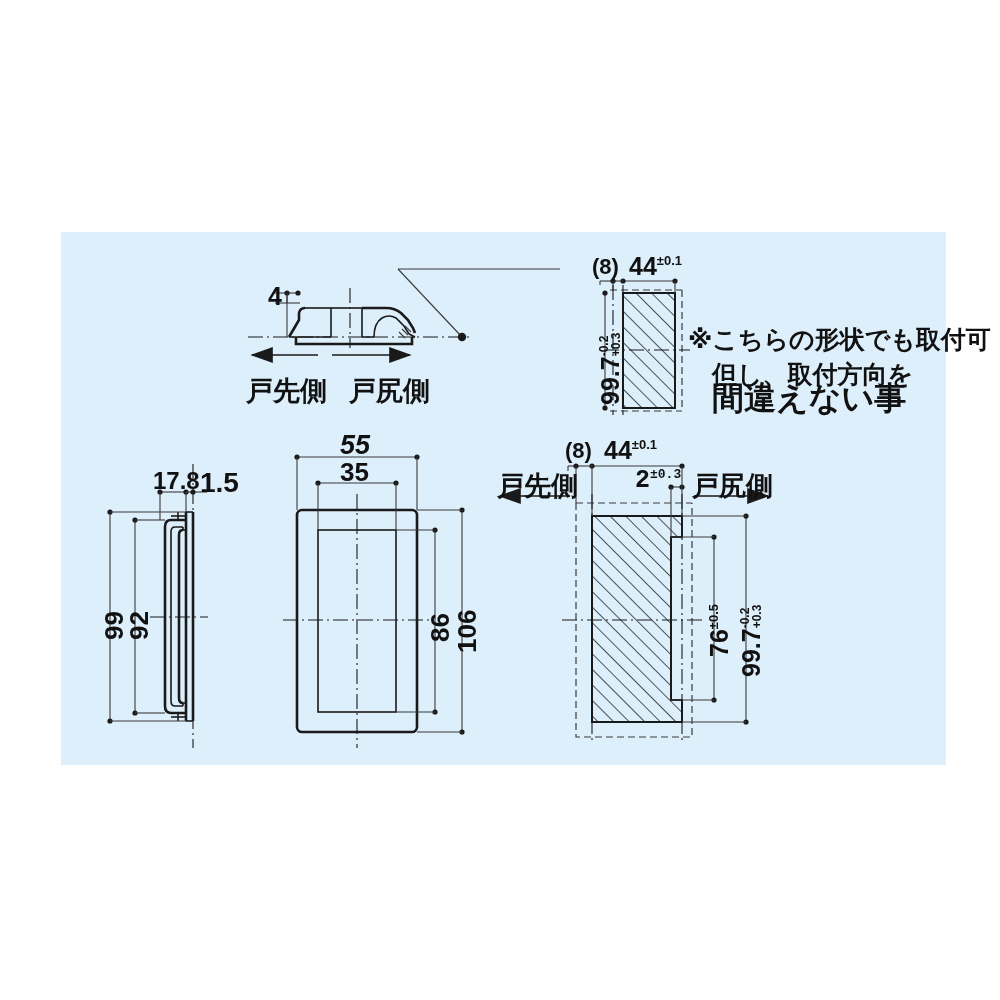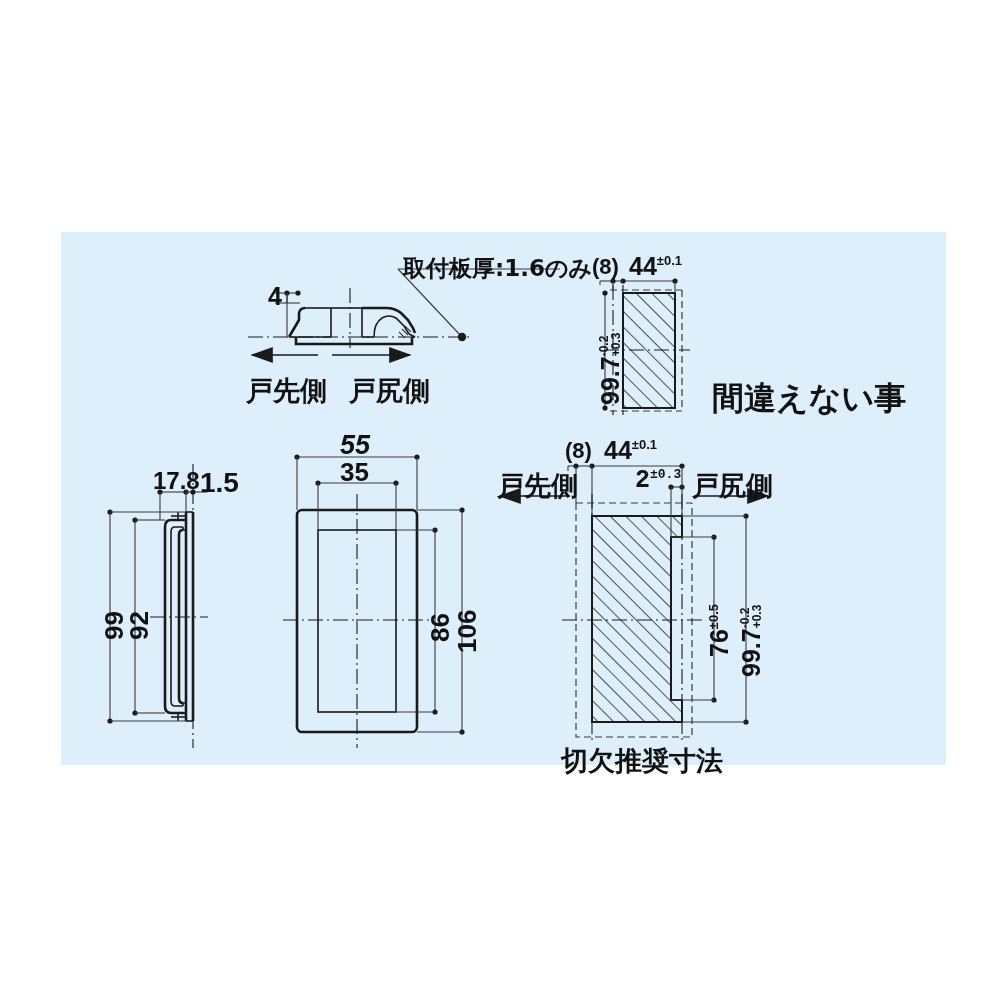--- a/index.html
+++ b/index.html
@@ -249,36 +249,37 @@
       <path class="dim" d="M682 516 L746 516"></path>
       <path class="dim" d="M682 722 L746 722"></path>
 
       <path class="ln" d="M500 496 L570 496" marker-start="url(#arrBigE)"></path>
       <path class="ln" d="M694 496 L768 496" marker-end="url(#arrBigS)"></path>
     </g>
   </svg>
 
   <div class="lbl num" style="left:268px;top:284px;font-size:25px;">4</div>
 
-  <div class="lbl jp" style="left:403px;top:257px;font-size:23px;">取付板厚:1.6のみ</div>
 
   <div class="lbl jp" style="left:246px;top:377px;font-size:27px;">戸先側</div>
 
   <div class="lbl jp" style="left:349px;top:377px;font-size:27px;">戸尻側</div>
 
   <div class="lbl num" style="left:592px;top:256px;font-size:22px;">(8)</div>
 
   <div class="lbl" style="left:629px;top:254px;font-size:25px;font-weight:700;">
     <span>44</span><span class="tol">±0.1</span>
   </div>
 
   <div class="lbl" style="left:598px;top:405px;font-size:25px;font-weight:700;transform:rotate(-90deg);transform-origin:0 0;">
     <span>99.7</span><span class="tolstack"><span>-0.2</span><br><span>+0.3</span></span>
   </div>
 
+  <div class="lbl jp" style="left:688px;top:327px;font-size:25px;">※こちらの形状でも取付可</div>
+  <div class="lbl jp" style="left:712px;top:362px;font-size:25px;">但し、取付方向を</div>
   <div class="lbl jp" style="left:712px;top:382px;font-size:32px;">間違えない事</div>
 
   <div class="lbl num" style="left:153px;top:469px;font-size:24px;text-align:center;">17.8</div>
   <div class="lbl num" style="left:200px;top:469px;font-size:28px;">1.5</div>
 
   <div class="lbl num" style="left:101px;top:640px;font-size:26px;transform:rotate(-90deg);transform-origin:0 0;">99</div>
   <div class="lbl num" style="left:126px;top:640px;font-size:26px;transform:rotate(-90deg);transform-origin:0 0;">92</div>
 
   <div class="lbl num" style="left:340px;top:432px;font-size:27px;font-style:italic;">55</div>
   <div class="lbl num" style="left:340px;top:459px;font-size:26px;">35</div>
@@ -300,15 +301,14 @@
   <div class="lbl jp" style="left:692px;top:472px;font-size:27px;">戸尻側</div>
 
   <div class="lbl" style="left:707px;top:657px;font-size:25px;font-weight:700;transform:rotate(-90deg);transform-origin:0 0;">
     <span>76</span><span class="tol">±0.5</span>
   </div>
 
   <div class="lbl" style="left:739px;top:677px;font-size:25px;font-weight:700;transform:rotate(-90deg);transform-origin:0 0;">
     <span>99.7</span><span class="tolstack"><span>-0.2</span><br><span>+0.3</span></span>
   </div>
 
-  <div class="lbl jp" style="left:561px;top:747px;font-size:27px;">切欠推奨寸法</div>
 
 </div>
 
 </body></html>

